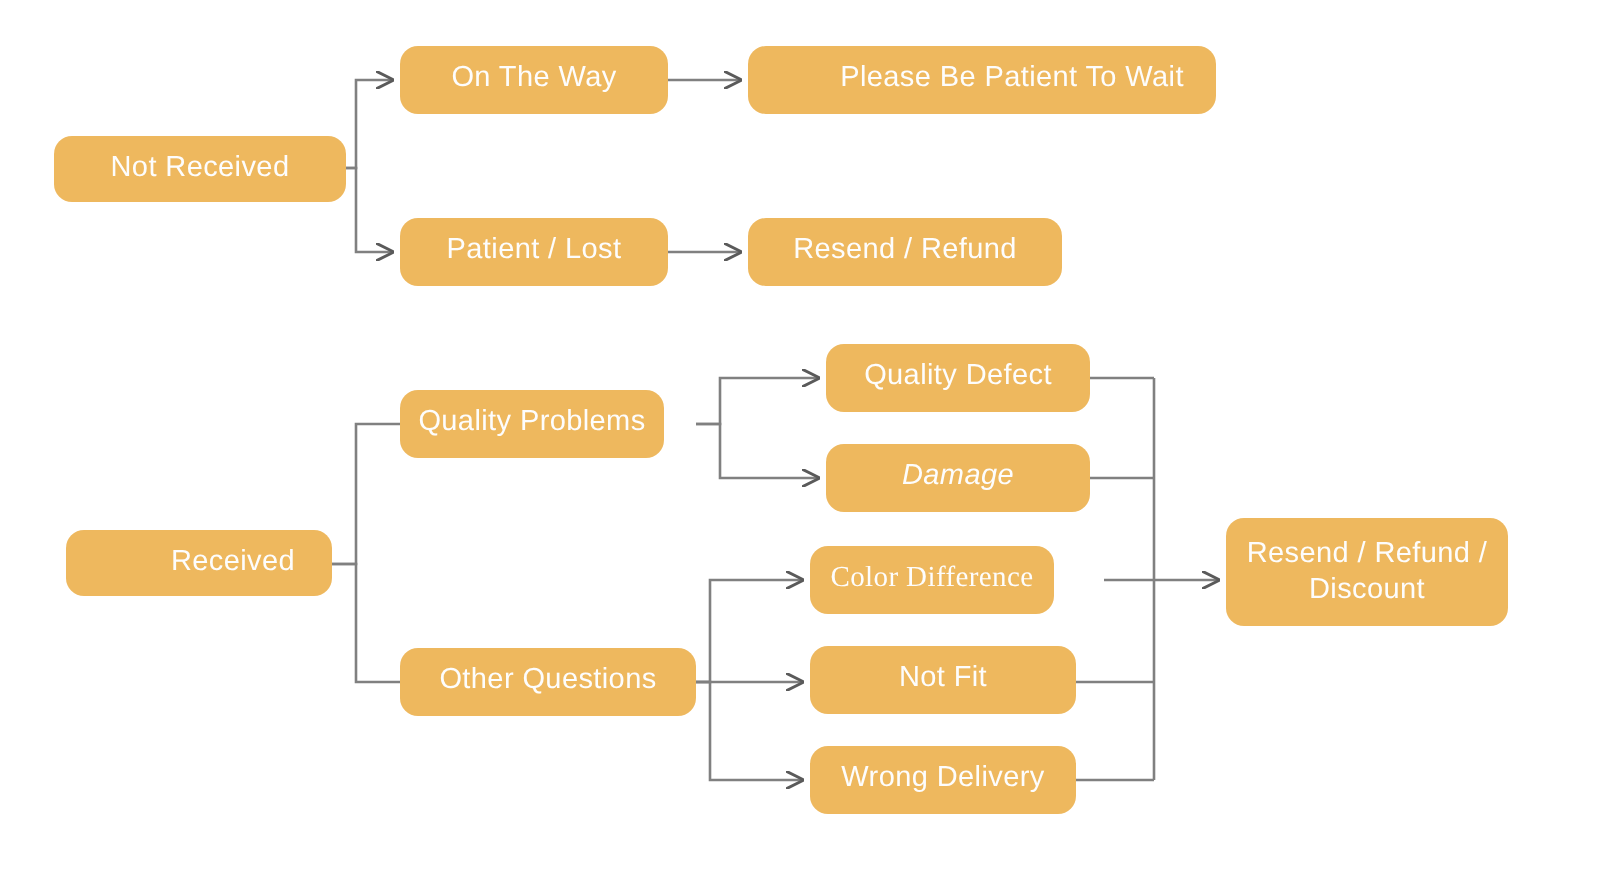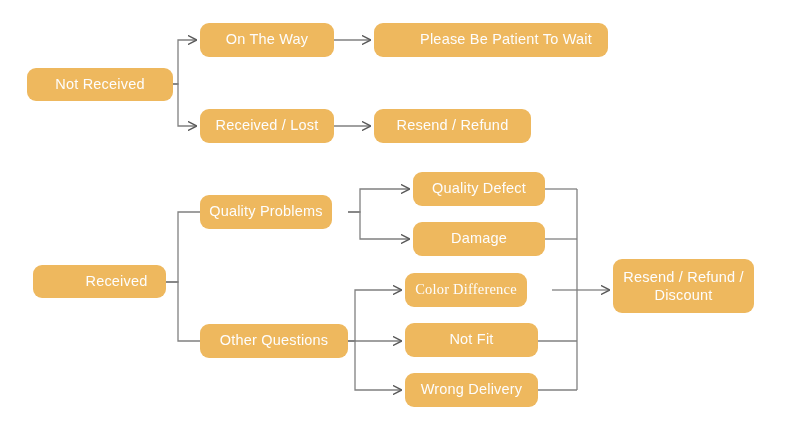--- a/index.html
+++ b/index.html
@@ -86,38 +86,38 @@
   <div class="node" style="left: 27px; top: 68px; width: 146px; height: 33px; background: rgb(238, 184, 94); color: rgb(253, 253, 253);">
       <span>Not Received</span>
     </div>
   <div class="node" style="left: 200px; top: 23px; width: 134px; height: 34px; background: rgb(238, 184, 94); color: rgb(253, 253, 253);">
       <span>On The Way</span>
     </div>
   <div class="node" style="left: 374px; top: 23px; width: 234px; height: 34px; background: rgb(238, 184, 94); color: rgb(253, 253, 253); padding-left: 36px;">
       <span>Please Be Patient To Wait</span>
     </div>
   <div class="node" style="left: 200px; top: 109px; width: 134px; height: 34px; background: rgb(238, 184, 94); color: rgb(253, 253, 253);">
-      <span>Received / Lost</span>
+      <span>Patient / Lost</span>
     </div>
   <div class="node" style="left: 374px; top: 109px; width: 157px; height: 34px; background: rgb(238, 184, 94); color: rgb(253, 253, 253);">
       <span>Resend / Refund</span>
     </div>
   <div class="node" style="left: 33px; top: 265px; width: 133px; height: 33px; background: rgb(238, 184, 94); color: rgb(253, 253, 253); padding-left: 40px;">
       <span>Received</span>
     </div>
   <div class="node" style="left: 200px; top: 195px; width: 132px; height: 34px; background: rgb(238, 184, 94); color: rgb(253, 253, 253);">
       <span>Quality Problems</span>
     </div>
   <div class="node" style="left: 200px; top: 324px; width: 148px; height: 34px; background: rgb(238, 184, 94); color: rgb(253, 253, 253);">
       <span>Other Questions</span>
     </div>
   <div class="node" style="left: 413px; top: 172px; width: 132px; height: 34px; background: rgb(238, 184, 94); color: rgb(253, 253, 253);">
       <span>Quality Defect</span>
     </div>
-  <div class="node" style="left: 413px; top: 222px; width: 132px; height: 34px; background: rgb(238, 184, 94); color: rgb(253, 253, 253);">
+  <div class="node" style="left: 413px; top: 222px; width: 132px; height: 34px; background: rgb(238, 184, 94); color: rgb(253, 253, 253); font-style: italic;">
       <span>Damage</span>
     </div>
   <div class="node" style="left: 405px; top: 273px; width: 122px; height: 34px; background: rgb(238, 184, 94); color: rgb(253, 253, 253); font-family: Liberation Serif, serif;">
       <span>Color Difference</span>
     </div>
   <div class="node" style="left: 405px; top: 323px; width: 133px; height: 34px; background: rgb(238, 184, 94); color: rgb(253, 253, 253);">
       <span>Not Fit</span>
     </div>
   <div class="node" style="left: 405px; top: 373px; width: 133px; height: 34px; background: rgb(238, 184, 94); color: rgb(253, 253, 253);">
       <span>Wrong Delivery</span>

